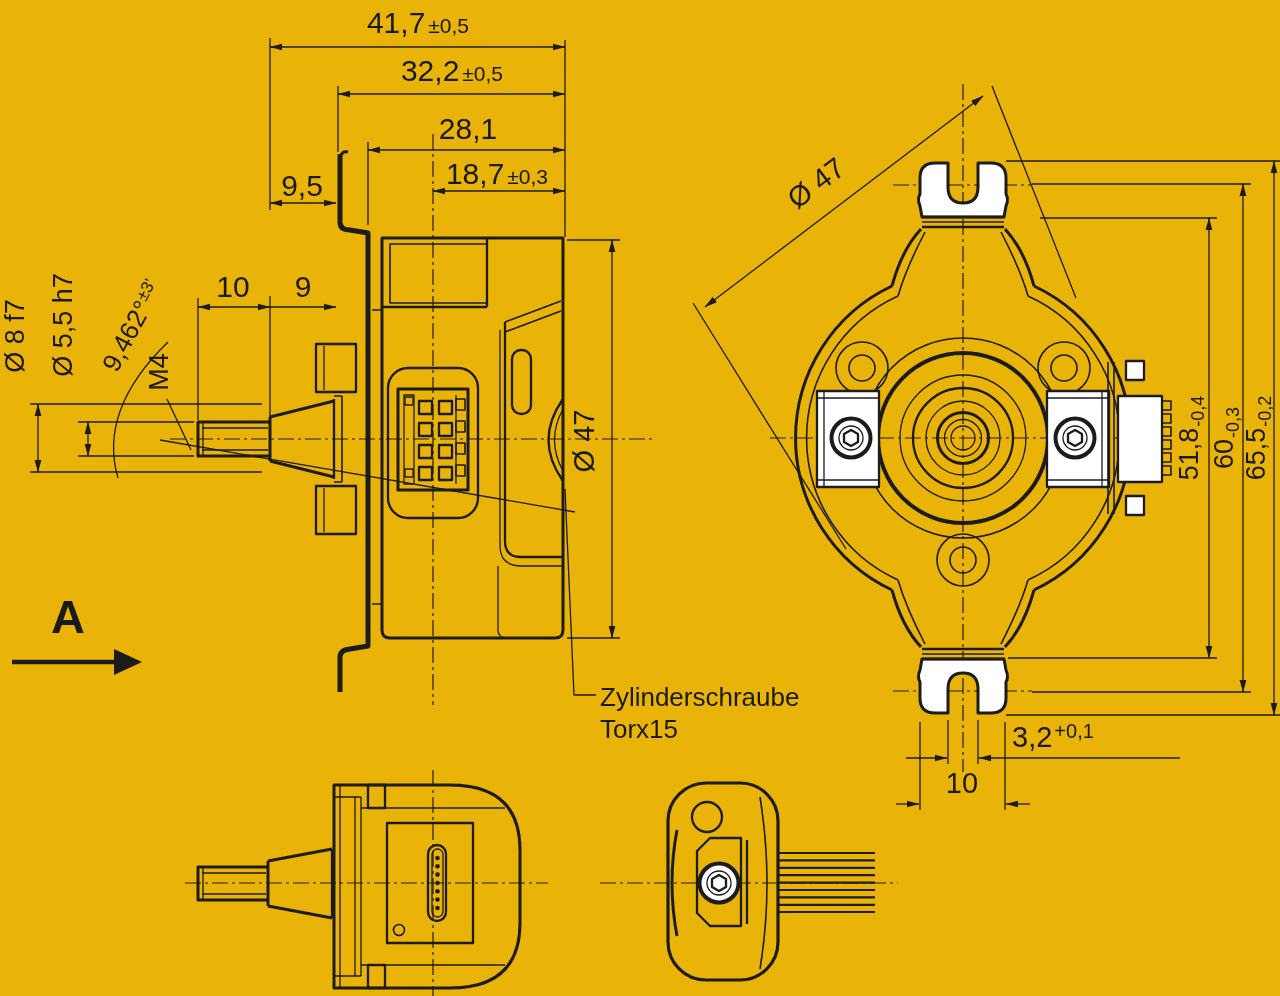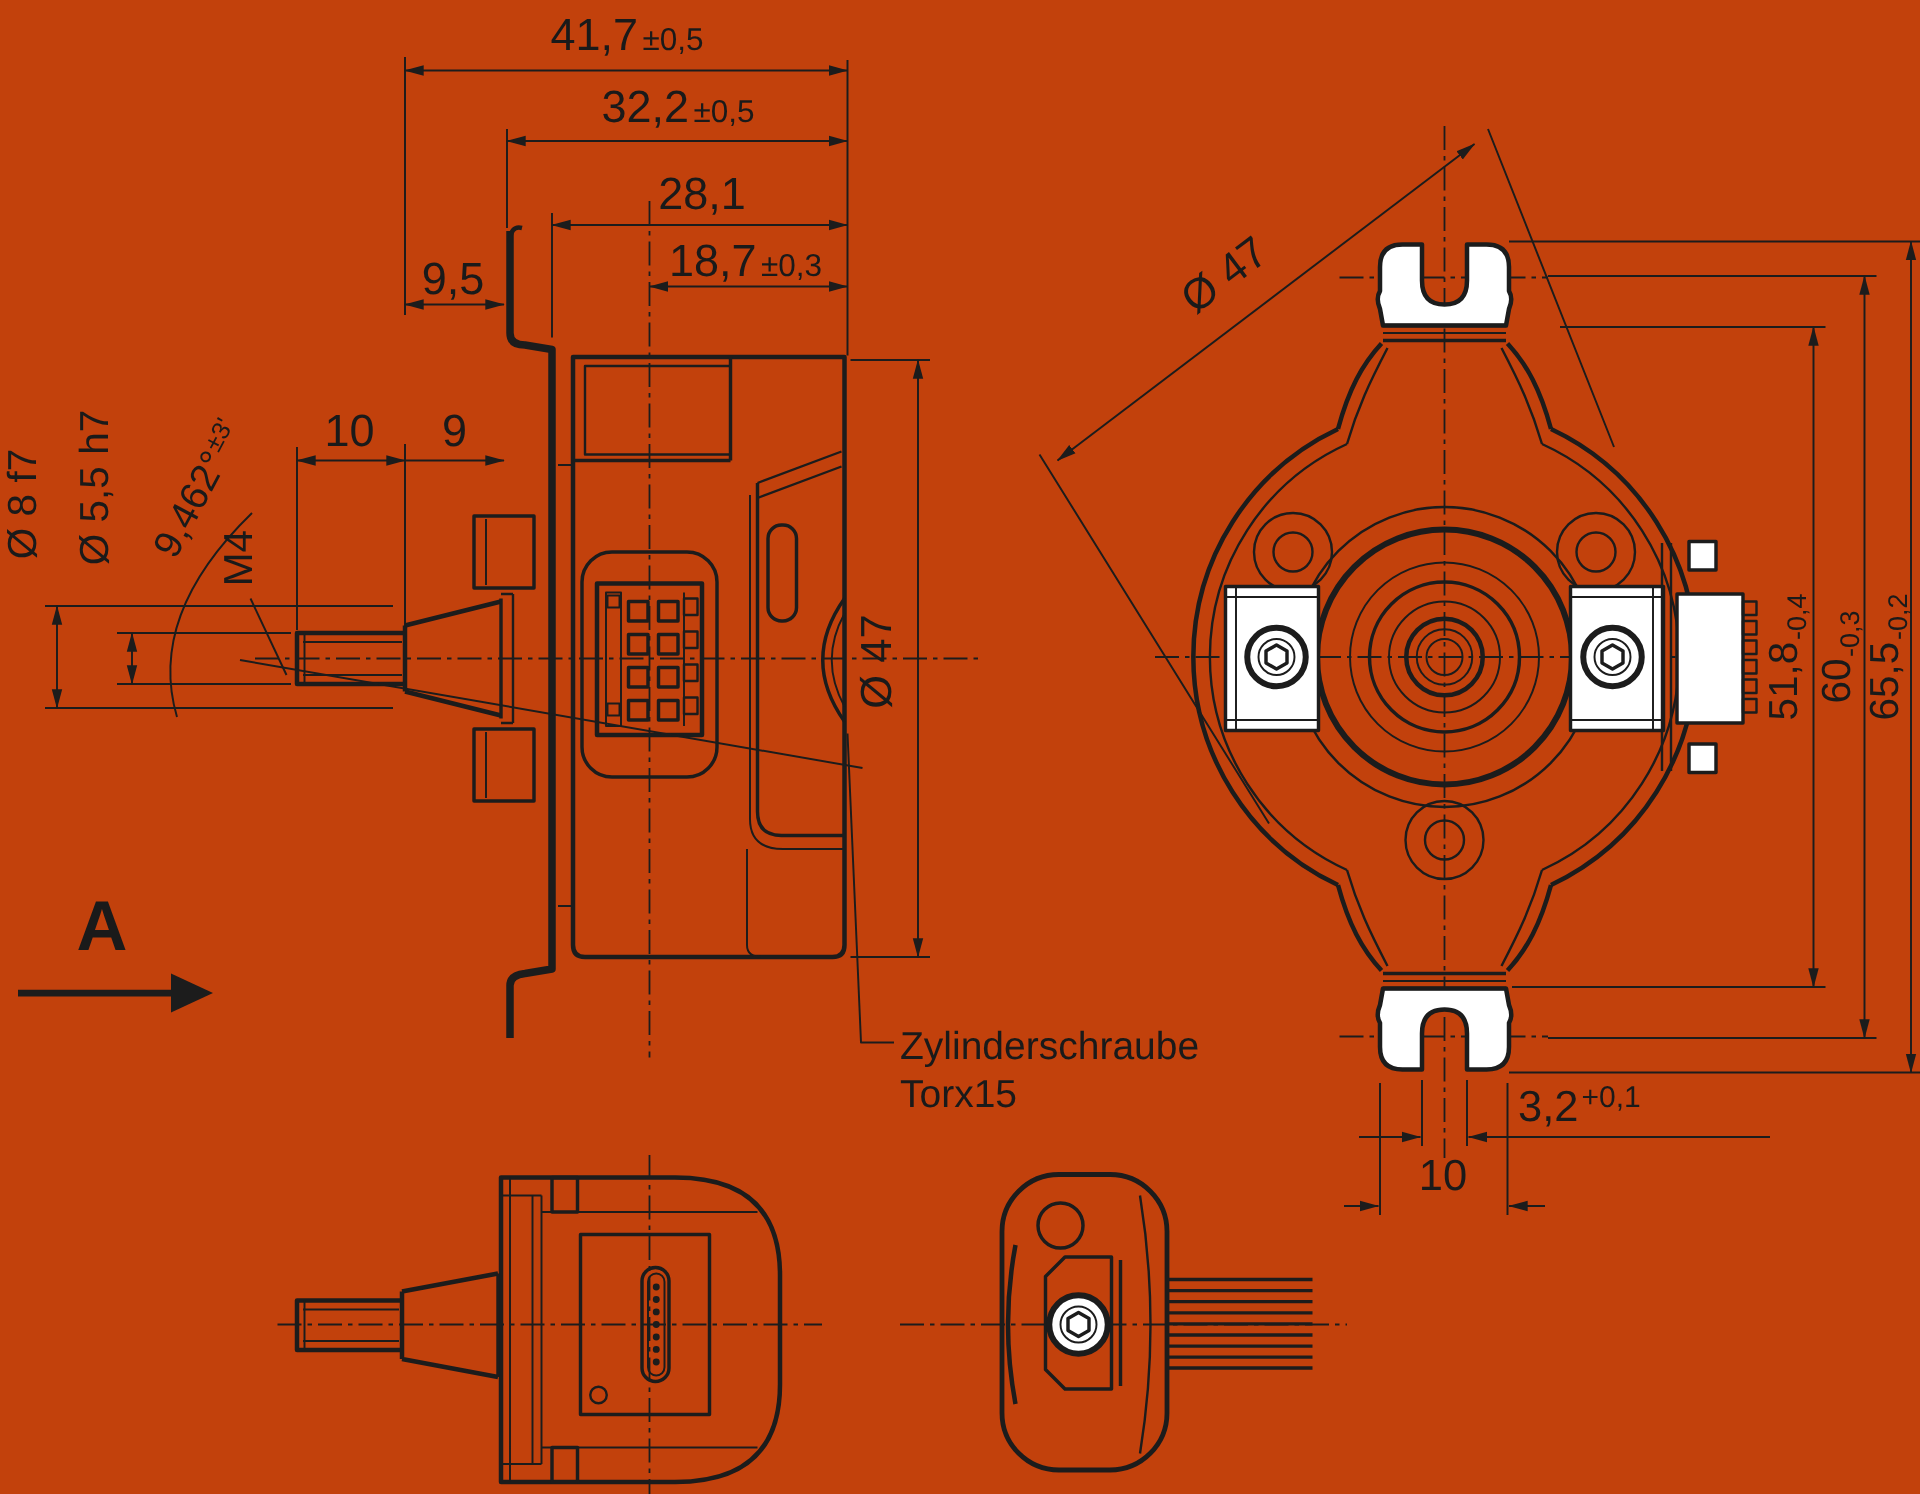--- a/index.html
+++ b/index.html
@@ -1,16 +1,16 @@
 <!DOCTYPE html>
 <html><head>
 <meta charset="utf-8">
 <style>
   html,body{margin:0;padding:0;background:#fff;}
-  .stage{width:1280px;height:996px;position:relative;background:#c2410c;overflow:hidden;}
+  .stage{width:1280px;height:996px;position:relative;background:#eab308;overflow:hidden;}
   svg{display:block;}
   svg text{font-family:"Liberation Sans","DejaVu Sans",sans-serif;fill:#1a1a1a;}
   .ln{stroke:#1c1c1c;fill:none;stroke-linecap:butt;stroke-linejoin:round;}
   .ol4{stroke-width:4;}
   .ol3{stroke-width:3;}
   .ol2{stroke-width:2.3;}
   .ol16{stroke-width:1.6;}
   .thin{stroke-width:1.3;}
   .dim{stroke-width:1.3;}
   .cl{stroke-width:1.2;stroke-dasharray:16 4 3 4;}

